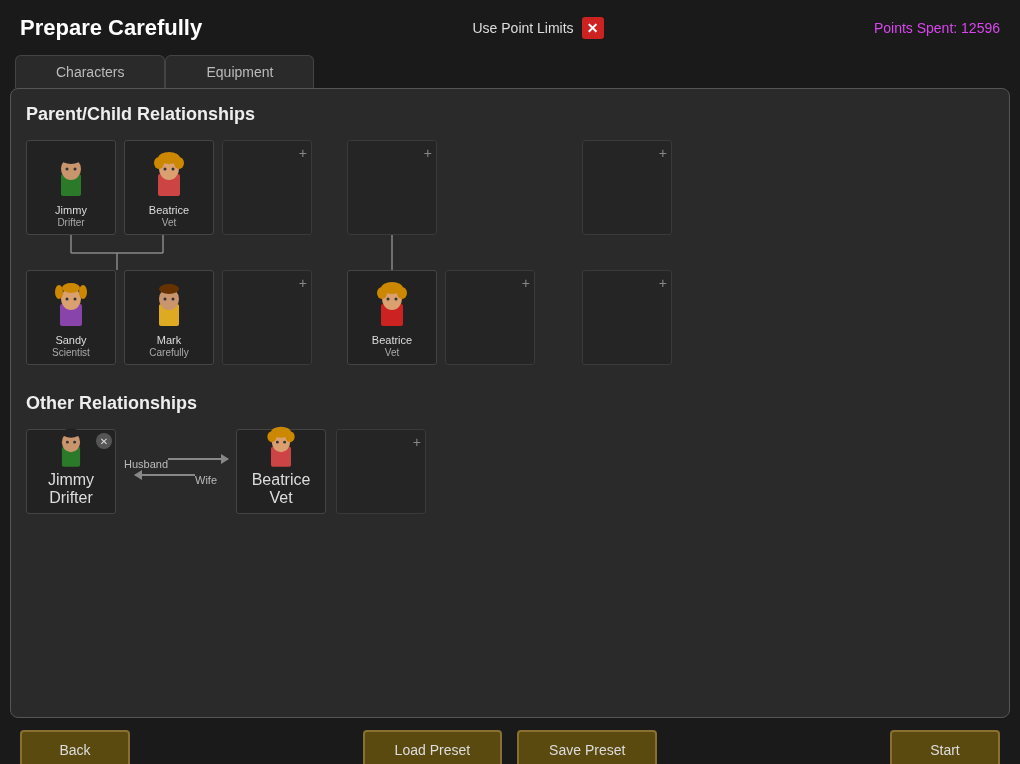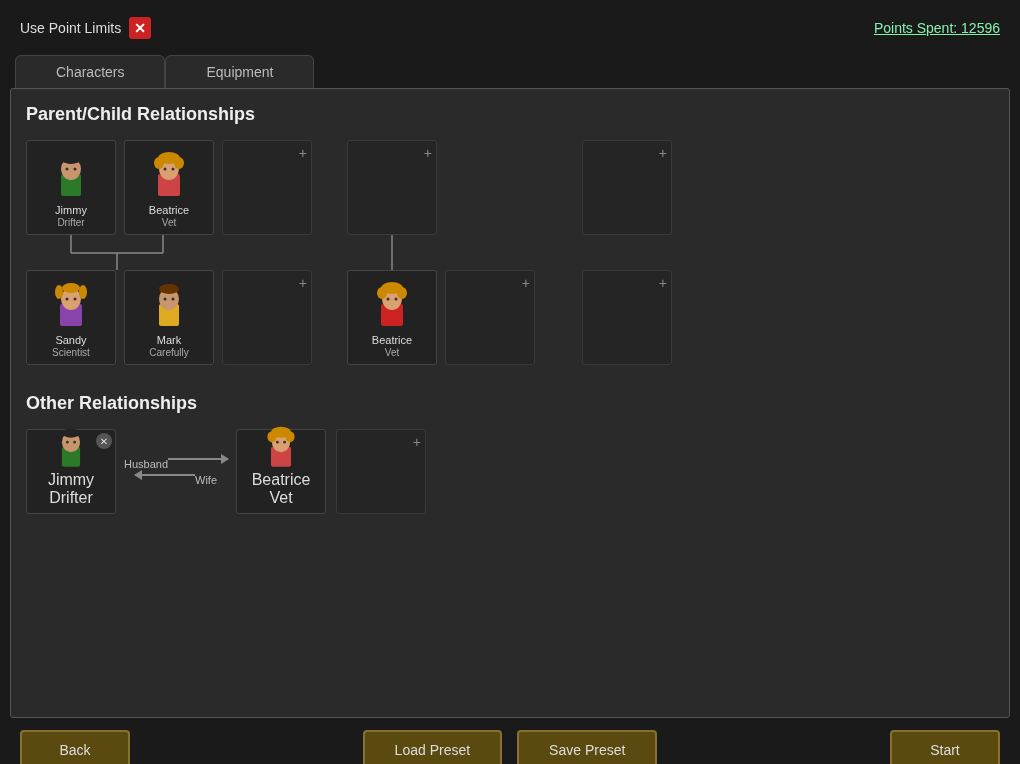--- a/index.html
+++ b/index.html
@@ -41,22 +41,21 @@
       display: flex;
       align-items: center;
       justify-content: center;
       color: #fff;
       font-weight: bold;
       font-size: 14px;
       cursor: pointer;
     }
     .header-points {
       font-size: 14px;
-      color: #86efac;
-      text-decoration: underline;
+      color: #d946ef;
     }
 
     
     .tabs {
       display: flex;
       padding: 0 15px;
       background: #1a1a1a;
     }
     .tab {
       padding: 8px 40px;
@@ -75,21 +74,21 @@
       color: #fff;
       border-color: #555;
       z-index: 2;
     }
 
     
     .main-content {
       margin: 0 10px;
       background: #2a2a2a;
       border: 1px solid #555;
-      border-radius: 3px;
+      border-radius: 8px;
       padding: 15px;
       height: 630px;
       overflow-y: auto;
     }
 
     .section-title {
       font-size: 18px;
       color: #eee;
       margin-bottom: 15px;
       font-weight: bold;
@@ -264,20 +263,21 @@
       align-items: flex-start;
       justify-content: flex-end;
       padding: 4px;
       cursor: pointer;
     }
   </style>
 </head>
 <body>
 
 <div class="header">
+  <div class="header-title">Prepare Carefully</div>
   <div class="header-center">
     <span>Use Point Limits</span>
     <div class="x-icon">✕</div>
   </div>
   <div class="header-points">Points Spent: 12596</div>
 </div>
 
 <div class="tabs">
   <div class="tab">
     <span>Characters</span>

